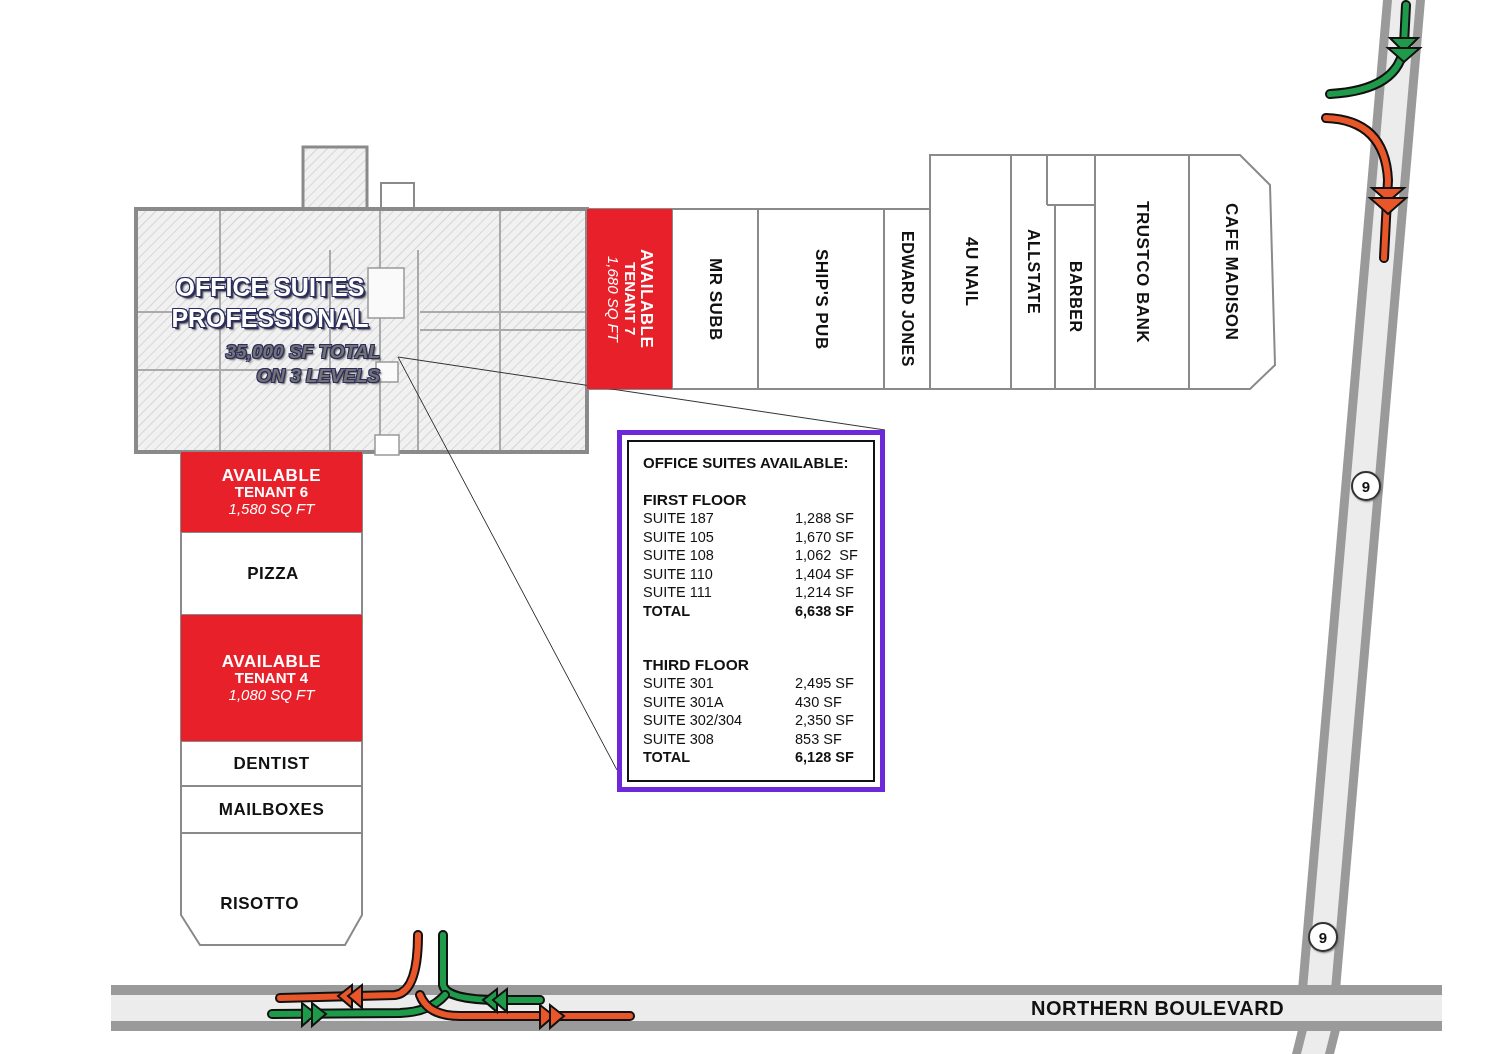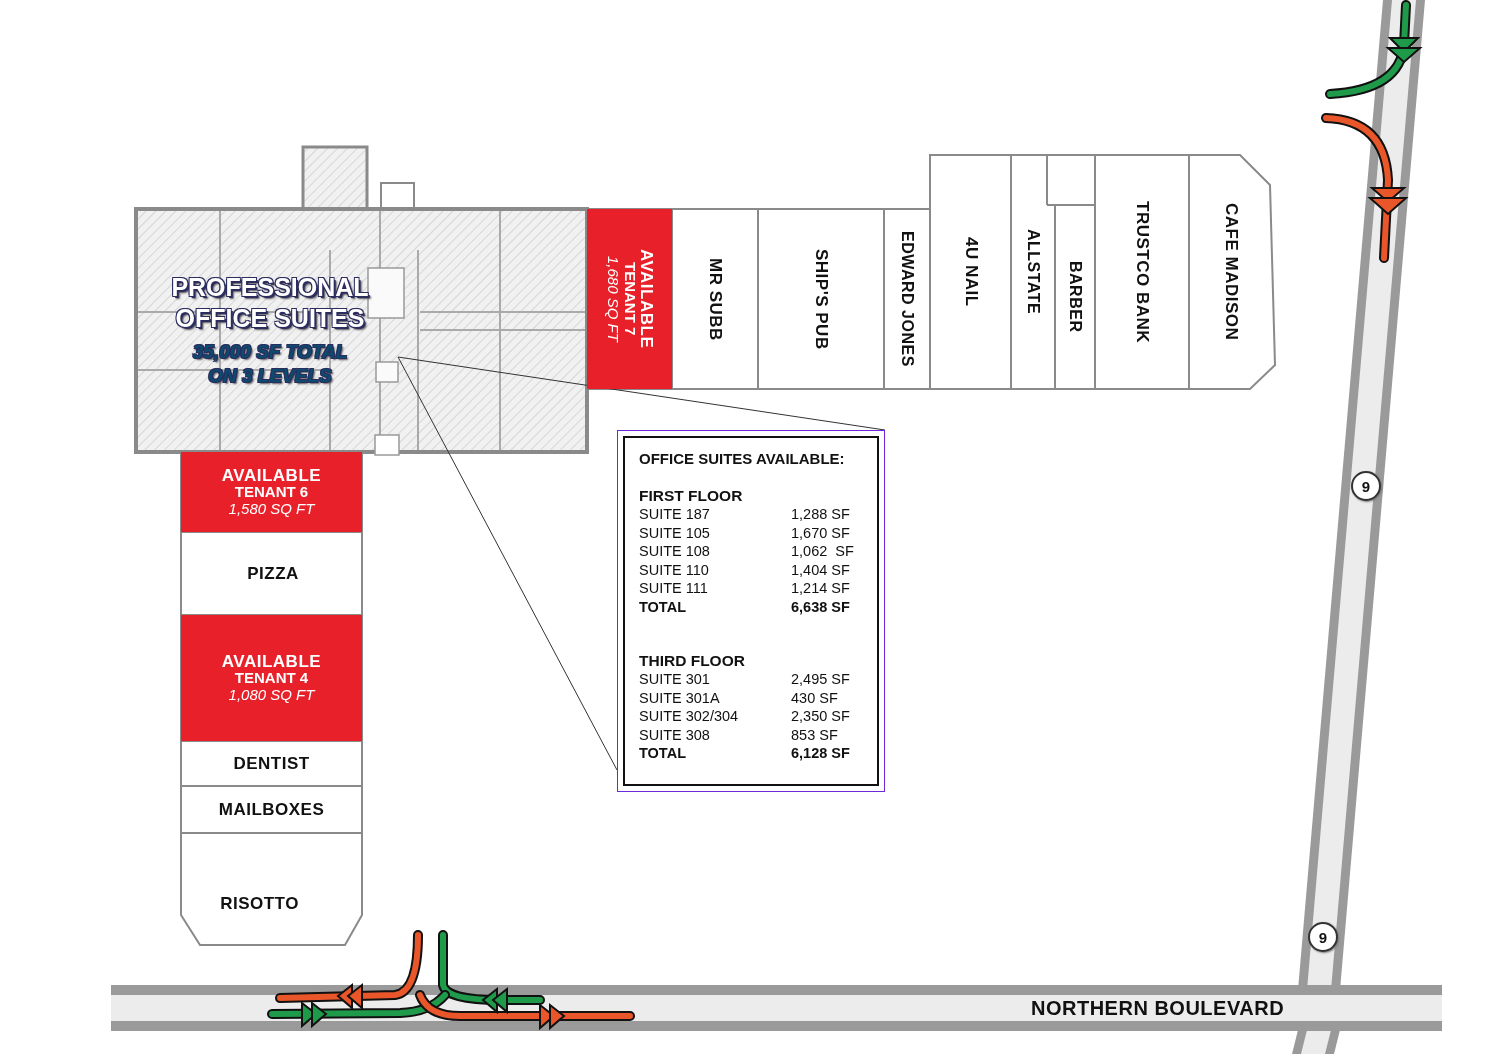--- a/index.html
+++ b/index.html
@@ -8,24 +8,24 @@
   .unit{position:absolute;box-sizing:border-box;display:flex;align-items:center;justify-content:center;text-align:center;}
   .label{font-weight:bold;color:#111;font-size:17px;letter-spacing:0.5px;}
   .vlabel{writing-mode:vertical-rl;font-weight:bold;color:#111;font-size:17px;letter-spacing:0.5px;}
   .avail{background:#e8202a;color:#fff;}
   .avail .t1{font-weight:bold;font-size:17px;line-height:17px;letter-spacing:0.5px;}
   .avail .t2{font-weight:bold;font-size:15px;line-height:16px;}
   .avail .t3{font-style:italic;font-size:15px;line-height:17px;}
   .avail-v{writing-mode:vertical-rl;}
   .office-title{position:absolute;text-align:center;font-weight:bold;color:#fff;
     text-shadow:2px 2px 0 #2b2d5e,-1px -1px 0 #2b2d5e,1px -1px 0 #2b2d5e,-1px 1px 0 #2b2d5e,3px 3px 2px #555;}
-  .office-sub{position:absolute;text-align:center;font-weight:bold;font-style:italic;color:#0c4a6e;
+  .office-sub{position:absolute;text-align:right;font-weight:bold;font-style:italic;color:#737373;
     text-shadow:1px 1px 0 #2b2d5e,-1px -1px 0 #2b2d5e,1px -1px 0 #2b2d5e,-1px 1px 0 #2b2d5e,2px 2px 2px #555;}
   .infobox{position:absolute;left:617px;top:430px;width:268px;height:362px;box-sizing:border-box;
-    border:1px solid #6d28d9;background:#fff;}
+    border:5px solid #6d28d9;background:#fff;}
   .infobox-inner{position:absolute;left:5px;top:5px;right:5px;bottom:5px;border:2px solid #111;padding:12px 0 0 14px;box-sizing:border-box;}
   .ib-head{font-weight:bold;font-size:15px;color:#111;margin-bottom:20px;}
   .ib-floor{font-weight:bold;font-size:15.5px;color:#111;}
   .ib-row{display:flex;font-size:14.5px;color:#111;line-height:18.5px;}
   .ib-row .n{width:152px;}
   .ib-row.total{font-weight:bold;}
   .ib-gap{height:36px;}
   .road-label{position:absolute;font-weight:bold;font-size:20px;color:#111;letter-spacing:0.5px;}
   .shield{position:absolute;width:30px;height:30px;border-radius:50%;background:#fff;border:2px solid #333;box-sizing:border-box;
     display:flex;align-items:center;justify-content:center;font-weight:bold;font-size:15px;color:#111;box-shadow:1px 1px 2px #777;}
@@ -125,22 +125,22 @@
     <polygon points="302,1003 302,1026 316,1014" fill="#1f9a4a" stroke="#111" stroke-width="2"></polygon>
     <polygon points="312,1003 312,1026 326,1014" fill="#1f9a4a" stroke="#111" stroke-width="2"></polygon>
     <polygon points="497,989 497,1012 483,1000" fill="#1f9a4a" stroke="#111" stroke-width="2"></polygon>
     <polygon points="507,989 507,1012 493,1000" fill="#1f9a4a" stroke="#111" stroke-width="2"></polygon>
     <polygon points="540,1005 540,1028 554,1016" fill="#e8562a" stroke="#111" stroke-width="2"></polygon>
     <polygon points="550,1005 550,1028 564,1016" fill="#e8562a" stroke="#111" stroke-width="2"></polygon>
   </g>
 </svg>
 
 <div class="office-title" style="left:150px;top:272px;width:240px;font-size:25px;line-height:31px;">
+  <div>OFFICE SUITES</div>
   <div>PROFESSIONAL</div>
-  <div>OFFICE SUITES</div>
 </div>
 <div class="office-sub" style="left:160px;top:340px;width:220px;font-size:19px;line-height:24px;">
   <div>35,000 SF TOTAL</div>
   <div>ON 3 LEVELS</div>
 </div>
 
 <div class="unit avail" style="left:587px;top:209px;width:85px;height:180px;">
   <div class="avail-v">
     <div class="t1">AVAILABLE</div>
     <div class="t2">TENANT 7</div>

